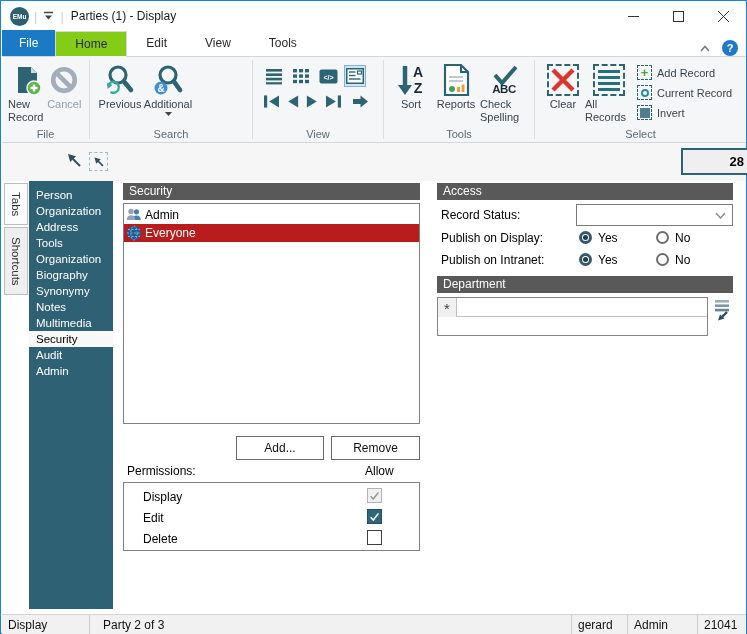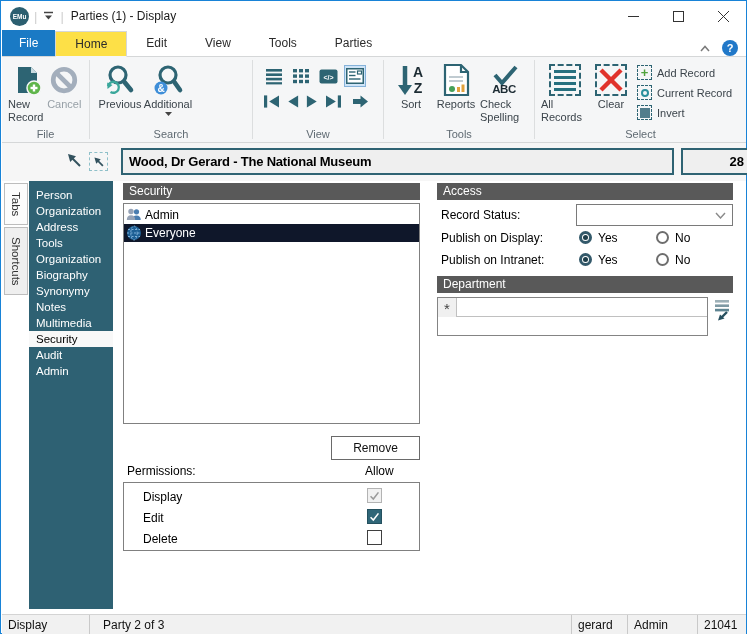--- a/index.html
+++ b/index.html
@@ -13,21 +13,21 @@
   .tb-sep { color:#cfcfcf; font-size:13px; margin:0 5px; }
   .qat-arrow { width:13px; height:12px; }
   .tb-title { font-size:12px; color:#1a1a1a; margin-left:2px; }
   .winbtns { margin-left:auto; display:flex; height:30px; }
   .winbtn { width:45px; height:30px; display:flex; align-items:center; justify-content:center; }
 
   
   .tabrow { position:absolute; left:1px; top:30px; width:744px; height:26px; background:#fff; border-bottom:1px solid #d5d7d8; display:flex; align-items:flex-end; }
   .rtab { height:26px; padding:0 19px; font-size:12px; color:#2b2b2b; display:flex; align-items:center; }
   .rtab.file { background:#1a7ac5; color:#fff; padding:0 17px; }
-  .rtab.active { background:#fde047; border:1px solid #d5d7d8; border-bottom:1px solid #f5f6f7; margin-bottom:-1px; }
+  .rtab.active { background:#84cc16; border:1px solid #d5d7d8; border-bottom:1px solid #f5f6f7; margin-bottom:-1px; }
   .tabrow-right { margin-left:auto; display:flex; align-items:center; gap:10px; padding-right:8px; }
   .help-btn { width:16px; height:16px; border-radius:50%; background:#2178c8; color:#fff; font-size:11px; font-weight:bold; display:flex; align-items:center; justify-content:center; }
 
   
   .ribbon { position:absolute; left:1px; top:56px; width:744px; height:86px; background:#f5f6f7; border-bottom:1px solid #d5d7d8; display:flex; }
   .rgroup { position:relative; height:100%; }
   .gsep { width:1px; background:#dcdedf; margin:3px 0; }
   .glabel { position:absolute; bottom:2px; left:0; right:0; text-align:center; font-size:11px; color:#5f6a72; }
   .gbody { display:flex; align-items:flex-start; padding:5px 6px 0 6px; }
   .bigbtn { width:48px; display:flex; flex-direction:column; align-items:center; cursor:default; }
@@ -60,21 +60,21 @@
   
   .main { position:absolute; left:1px; top:180px; width:744px; height:433px; background:#fff; }
   .stab { position:absolute; left:2px; width:24px; background:#efefef; border:1px solid #bdbdbd; writing-mode:vertical-rl; font-size:11.5px; color:#333; display:flex; align-items:center; justify-content:center; }
   .stab.active { background:#fcfcfc; }
   .sidepanel { position:absolute; left:27px; top:0; width:84px; height:428px; background:#2e6173; }
   .sitem { position:absolute; left:0; width:84px; height:16px; color:#fff; font-size:11.5px; line-height:16px; padding-left:7px; white-space:nowrap; overflow:hidden; }
   .sitem.active { background:#f8f8f8; color:#000; }
   .phead { position:absolute; height:17px; background:#595959; color:#fff; font-size:12px; line-height:17px; padding-left:6px; }
   .listbox { position:absolute; left:121px; top:22px; width:297px; height:221px; border:1px solid #808080; background:#fff; }
   .litem { height:18px; display:flex; align-items:center; gap:3px; font-size:12px; color:#000; padding-left:2px; }
-  .litem.sel { background:#0f172a; color:#fff; }
+  .litem.sel { background:#b91c1c; color:#fff; }
   .btn { position:absolute; height:24px; background:#fff; border:1px solid #6a6a6a; font-size:12px; color:#111; display:flex; align-items:center; justify-content:center; }
   .lbl { position:absolute; font-size:12px; color:#000; white-space:nowrap; }
   .permbox { position:absolute; left:121px; top:301px; width:297px; height:69px; border:1px solid #808080; background:#fff; }
   .cb { position:absolute; width:15px; height:15px; display:flex; align-items:center; justify-content:center; }
   .cb.unchecked { background:#fff; border:1px solid #3f3f3f; }
   .cb.checked { background:#2f6678; border:1px solid #24505e; }
   .cb.discheck { background:#f1f1f1; border:1px solid #b3b3b3; }
   .combo { position:absolute; left:574px; top:23px; width:157px; height:22px; border:1px solid #7a7a7a; background:#fff; display:flex; align-items:center; justify-content:flex-end; padding-right:6px; }
   .radio { position:absolute; width:13px; height:13px; border-radius:50%; background:#fff; }
   .radio.on { border:3px solid #33596a; }
@@ -121,21 +121,20 @@
         </div>
     </div>
   </div>
 
   <div class="tabrow">
     <div class="rtab file">File</div>
     <div class="rtab active">Home</div>
     <div class="rtab">Edit</div>
     <div class="rtab">View</div>
     <div class="rtab">Tools</div>
-    <div class="rtab">Parties</div>
     <div class="tabrow-right">
       <svg width="14" height="10" viewBox="0 0 14 10">
           <polyline points="3,8 7,3.5 11,8" fill="none" stroke="#7a7a7a" stroke-width="1.5"></polyline>
         </svg>
       <div class="help-btn">?</div>
     </div>
   </div>
 
   <div class="ribbon">
 
@@ -301,43 +300,43 @@
           </div>
           <div class="blabel">Check Spelling</div>
         </div>
       </div>
       <div class="glabel">Tools</div>
     </div>
     <div class="gsep"></div>
 
     <div class="rgroup g-select">
       <div class="gbody">
+        <div class="bigbtn" style="width:44px">
+          <div class="bicon">
+            <span class="dashbox">
+                <svg width="26" height="26" viewBox="0 0 26 26">
+                  <line x1="3" y1="3" x2="23" y2="23" stroke="#e0332c" stroke-width="4.5"></line>
+                  <line x1="23" y1="3" x2="3" y2="23" stroke="#e0332c" stroke-width="4.5"></line>
+                </svg>
+              </span>
+          </div>
+          <div class="blabel">Clear</div>
+        </div>
         <div class="bigbtn">
           <div class="bicon">
             <span class="dashbox">
                 <span class="bars">
                   <i style="display:block;width:22px;height:3px;background:#27707f"></i>
                   <i style="display:block;width:22px;height:3px;background:#27707f"></i>
                   <i style="display:block;width:22px;height:3px;background:#27707f"></i>
                   <i style="display:block;width:22px;height:3px;background:#27707f"></i>
                 </span>
               </span>
           </div>
           <div class="blabel">All Records</div>
-        </div>
-        <div class="bigbtn" style="width:44px">
-          <div class="bicon">
-            <span class="dashbox">
-                <svg width="26" height="26" viewBox="0 0 26 26">
-                  <line x1="3" y1="3" x2="23" y2="23" stroke="#e0332c" stroke-width="4.5"></line>
-                  <line x1="23" y1="3" x2="3" y2="23" stroke="#e0332c" stroke-width="4.5"></line>
-                </svg>
-              </span>
-          </div>
-          <div class="blabel">Clear</div>
         </div>
         <div class="smallcol">
           <div class="smallitem">
             <span class="dashsm">
                 <span class="plus-green">+</span>
               </span>
             <span>Add Record</span>
           </div>
           <div class="smallitem">
             <span class="dashsm">
@@ -361,21 +360,20 @@
     <svg class="rb-icon" style="left:64px" width="17" height="17" viewBox="0 0 17 17">
         <line x1="14" y1="14" x2="4.5" y2="4.5" stroke="#33525e" stroke-width="2"></line>
         <polygon points="2,2 10,4.2 4.2,10" fill="#33525e"></polygon>
       </svg>
     <span class="rb-icon" style="left:87px; width:19px; height:19px; border:1.6px dashed #8fc0c9; display:flex; align-items:center; justify-content:center;">
         <svg width="12" height="12" viewBox="0 0 17 17">
           <line x1="14" y1="14" x2="4.5" y2="4.5" stroke="#33525e" stroke-width="2.4"></line>
           <polygon points="2,2 11,4.6 4.6,11" fill="#33525e"></polygon>
         </svg>
       </span>
-    <div class="rb-title">Wood, Dr Gerard - The National Museum</div>
     <div class="rb-count">28</div>
   </div>
 
   <div class="main">
 
     <div class="stab active" style="top:2px; height:42px">Tabs</div>
     <div class="stab" style="top:46px; height:68px">Shortcuts</div>
 
     <div class="sidepanel">
       <div class="sitem" style="top:6px">Person</div>
@@ -407,20 +405,21 @@
         <svg width="16" height="16" viewBox="0 0 16 16">
             <circle cx="8" cy="8" r="7" fill="#1d5f94"></circle>
             <ellipse cx="8" cy="8" rx="3.2" ry="7" fill="none" stroke="#7fb0d8" stroke-width="1" stroke-dasharray="2 1.5"></ellipse>
             <line x1="1" y1="8" x2="15" y2="8" stroke="#7fb0d8" stroke-width="1" stroke-dasharray="2 1.5"></line>
             <line x1="2" y1="4.5" x2="14" y2="4.5" stroke="#7fb0d8" stroke-width="1" stroke-dasharray="2 1.5"></line>
             <line x1="2" y1="11.5" x2="14" y2="11.5" stroke="#7fb0d8" stroke-width="1" stroke-dasharray="2 1.5"></line>
           </svg>
         <span>Everyone</span>
       </div>
     </div>
+    <div class="btn" style="left:234px; top:255px; width:88px">Add...</div>
     <div class="btn" style="left:329px; top:255px; width:89px">Remove</div>
 
     <div class="lbl" style="left:125px; top:283px">Permissions:</div>
     <div class="lbl" style="left:363px; top:283px">Allow</div>
 
     <div class="permbox"></div>
     <div class="lbl" style="left:141px; top:309px">Display</div>
     <div class="lbl" style="left:141px; top:330px">Edit</div>
     <div class="lbl" style="left:141px; top:351px">Delete</div>
     <span class="cb discheck" style="left:365px; top:307px">

